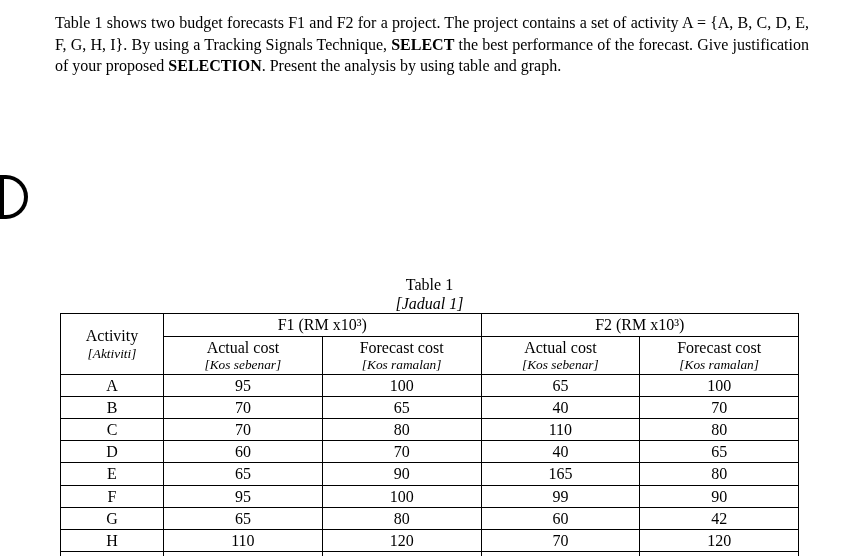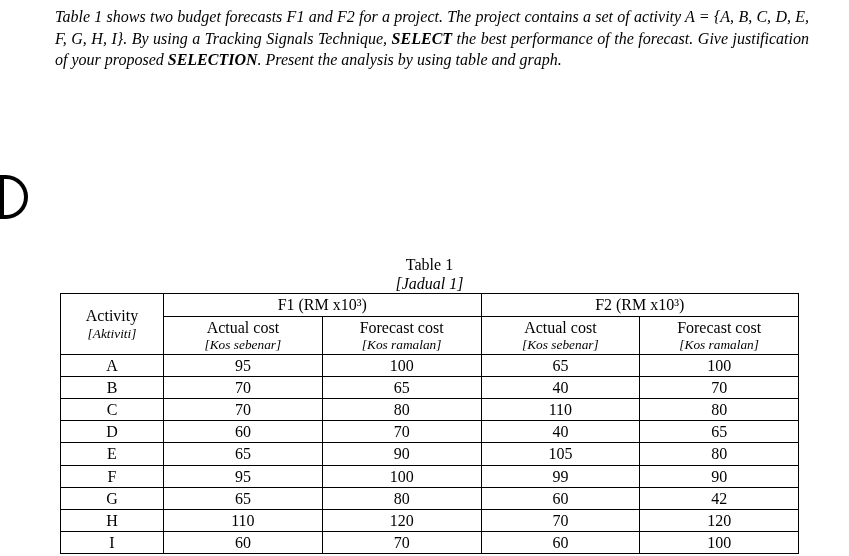--- a/index.html
+++ b/index.html
@@ -8,34 +8,34 @@
     background: #fff;
     font-family: "Times New Roman", Times, serif;
     font-size: 16px;
     color: #000;
     width: 849px;
     height: 556px;
     position: relative;
     overflow: hidden;
   }
   .page {
-    padding: 6px 40px 20px 55px;
+    padding: 12px 40px 20px 55px;
     text-align: justify;
     line-height: 1.35;
-    font-style: italic;
   }
   .table-block {
     position: absolute;
     left: 60px;
     right: 50px;
     top: 255px;
   }
   .table-title {
     text-align: center;
     line-height: 1.2;
+    margin-top: 20px;
   }
   table {
     border-collapse: collapse;
     width: 100%;
     table-layout: fixed;
   }
   th, td {
     border: 1px solid #000;
     padding: 1px 6px;
     font-weight: normal;
@@ -135,21 +135,21 @@
           <td>D</td>
           <td>60</td>
           <td>70</td>
           <td>40</td>
           <td>65</td>
         </tr>
       <tr>
           <td>E</td>
           <td>65</td>
           <td>90</td>
-          <td>105</td>
+          <td>165</td>
           <td>80</td>
         </tr>
       <tr>
           <td>F</td>
           <td>95</td>
           <td>100</td>
           <td>99</td>
           <td>90</td>
         </tr>
       <tr>

